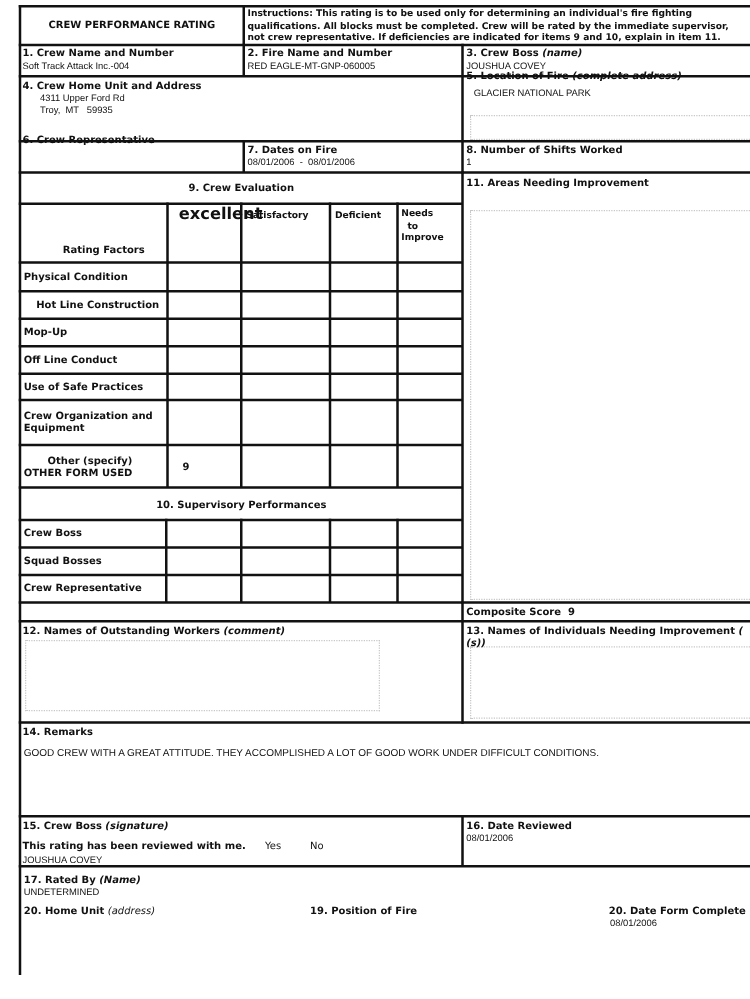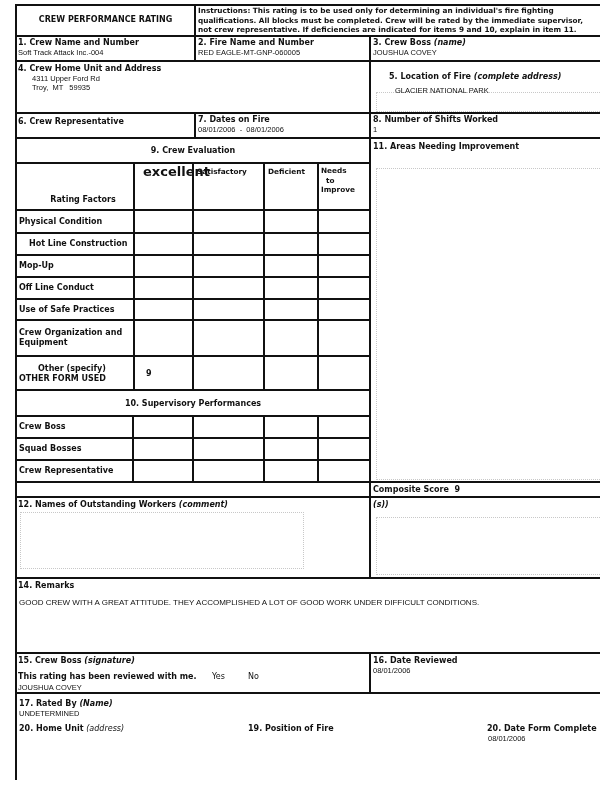--- a/index.html
+++ b/index.html
@@ -89,26 +89,26 @@
 <div class="abs" style="left:373px; top:38px;">
   <div class="lbl"><span>3. Crew Boss</span> <span class="ital">(name)</span></div>
   <div class="val">JOUSHUA COVEY</div>
 </div>
 
 <div class="abs" style="left:18px; top:64px;">
   <div class="lbl">4. Crew Home Unit and Address</div>
   <div class="val" style="padding-left:14px;">4311 Upper Ford Rd</div>
   <div class="val" style="padding-left:14px; white-space:pre;">Troy,  MT   59935</div>
 </div>
-<div class="abs" style="left:373px; top:72px;margin-left:16px;">
+<div class="abs" style="left:373px; top:56px;">
   <div class="lbl"><span>5. Location of Fire</span> <span class="ital">(complete address)</span></div>
   <div class="val" style="margin-top:4px; padding-left:6px;">GLACIER NATIONAL PARK</div>
 </div>
 
-<div class="abs" style="left:18px; top:117px;">
+<div class="abs" style="left:18px; top:107px;">
   <div class="lbl">6. Crew Representative</div>
 </div>
 <div class="abs" style="left:198px; top:115px;">
   <div class="lbl">7. Dates on Fire</div>
   <div class="val" style="white-space:pre;">08/01/2006  -  08/01/2006</div>
 </div>
 <div class="abs" style="left:373px; top:115px;">
   <div class="lbl">8. Number of Shifts Worked</div>
   <div class="val">1</div>
 </div>
@@ -193,20 +193,21 @@
 <div class="abs lbl" style="left:373px; top:485px;text-align:right;">
   <span>Composite Score</span>&nbsp;
   <span>9</span>
 </div>
 
 <div class="abs lbl" style="left:18px; top:500px;">
   <span>12. Names of Outstanding Workers</span> <span class="ital">(comment)</span>
 </div>
 <div class="abs" style="left:20px; top:512px; width:282px; height:55px;"></div>
 <div class="abs lbl" style="left:373px; top:500px;">
+  <div><span>13. Names of Individuals Needing Improvement</span> <span class="ital">(</span></div>
   <div class="ital">(s))</div>
 </div>
 <div class="abs" style="left:376px; top:517px; width:224px; height:56px;"></div>
 
 <div class="abs lbl" style="left:18px; top:581px;">14. Remarks</div>
 <div class="abs val" style="left:19px; top:598px; font-size:8px;">GOOD CREW WITH A GREAT ATTITUDE.  THEY ACCOMPLISHED A LOT OF GOOD WORK UNDER DIFFICULT CONDITIONS.</div>
 
 <div class="abs lbl" style="left:18px; top:656px;">
   <span>15. Crew Boss</span> <span class="ital">(signature)</span>
 </div>

